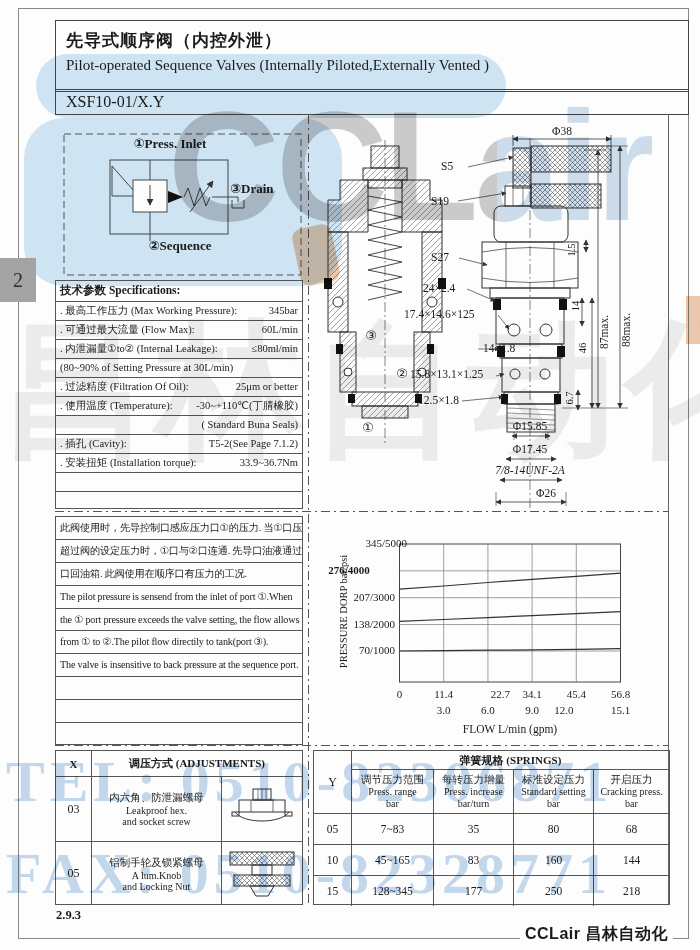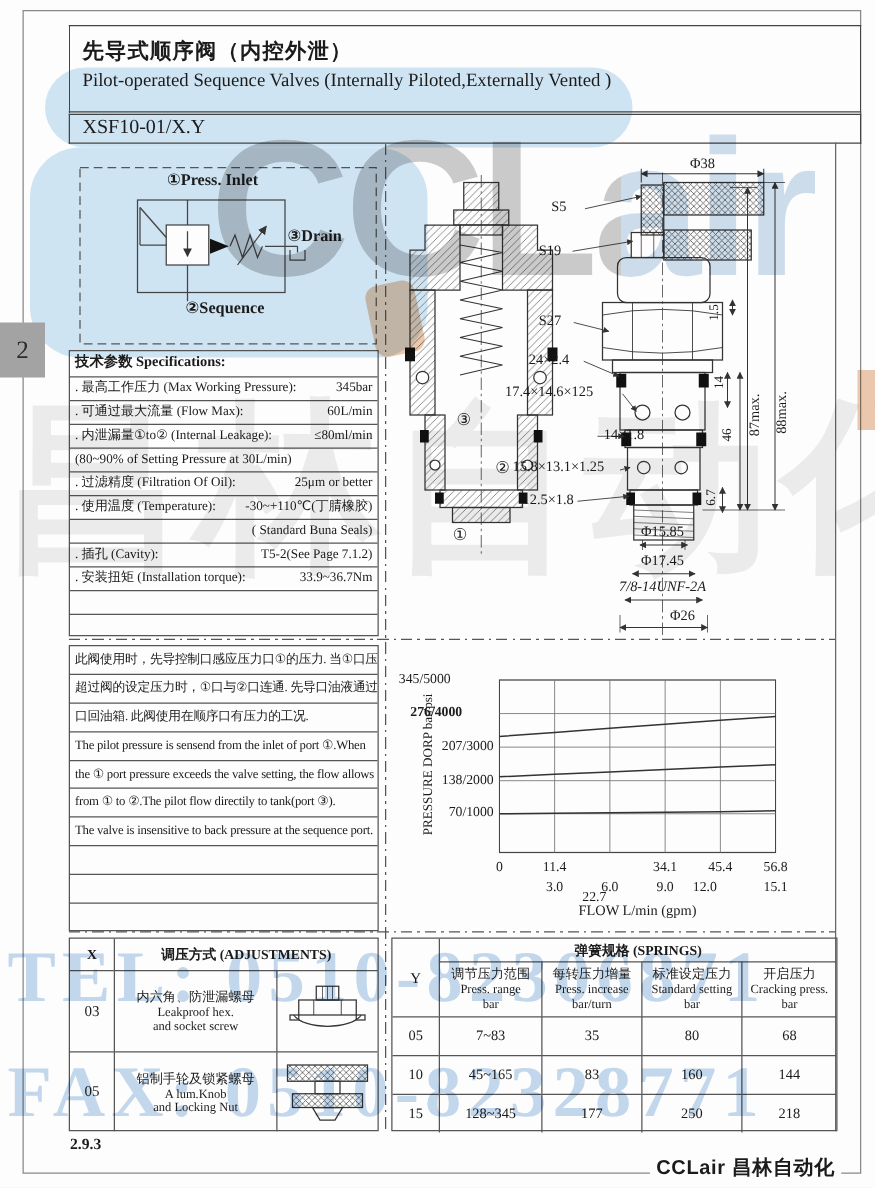--- a/index.html
+++ b/index.html
@@ -329,28 +329,28 @@
         <line x1="177.3" y1="1" x2="177.3" y2="139" stroke="#777" stroke-width="0.7"></line>
         <line x1="0.5" y1="27.847272727272728" x2="221.5" y2="27.847272727272728" stroke="#777" stroke-width="0.7"></line>
         <line x1="0.5" y1="54.694545454545455" x2="221.5" y2="54.694545454545455" stroke="#777" stroke-width="0.7"></line>
         <line x1="0.5" y1="81.54181818181819" x2="221.5" y2="81.54181818181819" stroke="#777" stroke-width="0.7"></line>
         <line x1="0.5" y1="108" x2="221.5" y2="108" stroke="#777" stroke-width="0.7"></line>
         <polyline points="0.5,46.13454545454545 44.7,43.02181818181818 88.9,39.52 133.1,36.407272727272726 177.3,33.29454545454546 221.5,30.181818181818183" fill="none" stroke="#333" stroke-width="1.2"></polyline>
         <polyline points="0.5,78.4290909090909 44.7,76.48363636363636 88.9,74.53818181818181 133.1,72.59272727272727 177.3,70.64727272727272 221.5,68.70181818181818" fill="none" stroke="#333" stroke-width="1.2"></polyline>
         <polyline points="0.5,108 44.7,107.61090909090909 88.9,107.22181818181818 133.1,106.83272727272727 177.3,106.44363636363636 221.5,105.66545454545455" fill="none" stroke="#333" stroke-width="1.2"></polyline>
       </svg>
     <div id="chart-ticks">
-        <span class="ct" style="left: 6px; width: 64px; text-align: left; top: 22px;">345/5000</span>
+        <span class="ct" style="left: 30px; width: 64px; text-align: right; top: 22px;">345/5000</span>
         <span class="ct" style="left: 4px; width: 64px; text-align: center; top: 48.8473px; font-weight: bold;">276/4000</span>
         <span class="ct" style="left: 18px; width: 64px; text-align: right; top: 75.6945px;">207/3000</span>
         <span class="ct" style="left: 18px; width: 64px; text-align: right; top: 102.542px;">138/2000</span>
         <span class="ct" style="left: 18px; width: 64px; text-align: right; top: 129px;">70/1000</span>
         <span class="ct" style="left: 64.5px; width: 44px; text-align: center; top: 173px;">0</span>
         <span class="ct" style="left: 108.7px; width: 44px; text-align: center; top: 173px;">11.4</span>
-        <span class="ct" style="left: 152.9px; width: 44px; text-align: left; top: 173px; margin-top: 24px;">22.7</span>
+        <span class="ct" style="left: 152.9px; width: 44px; text-align: right; top: 173px;">22.7</span>
         <span class="ct" style="left: 197.1px; width: 44px; text-align: center; top: 173px;">34.1</span>
         <span class="ct" style="left: 241.3px; width: 44px; text-align: center; top: 173px; font-family: Liberation Serif, serif;">45.4</span>
         <span class="ct" style="left: 285.5px; width: 44px; text-align: center; top: 173px;">56.8</span>
         <span class="ct" style="left: 108.7px; width: 44px; text-align: center; top: 189px;">3.0</span>
         <span class="ct" style="left: 152.9px; width: 44px; text-align: center; top: 189px;">6.0</span>
         <span class="ct" style="left: 197.1px; width: 44px; text-align: center; top: 189px;">9.0</span>
         <span class="ct" style="left: 241.3px; width: 44px; top: 189px;">12.0</span>
         <span class="ct" style="left: 285.5px; width: 44px; text-align: center; top: 189px;">15.1</span>
       </div>
     <div class="chart-xlabel">FLOW L/min (gpm)</div>

